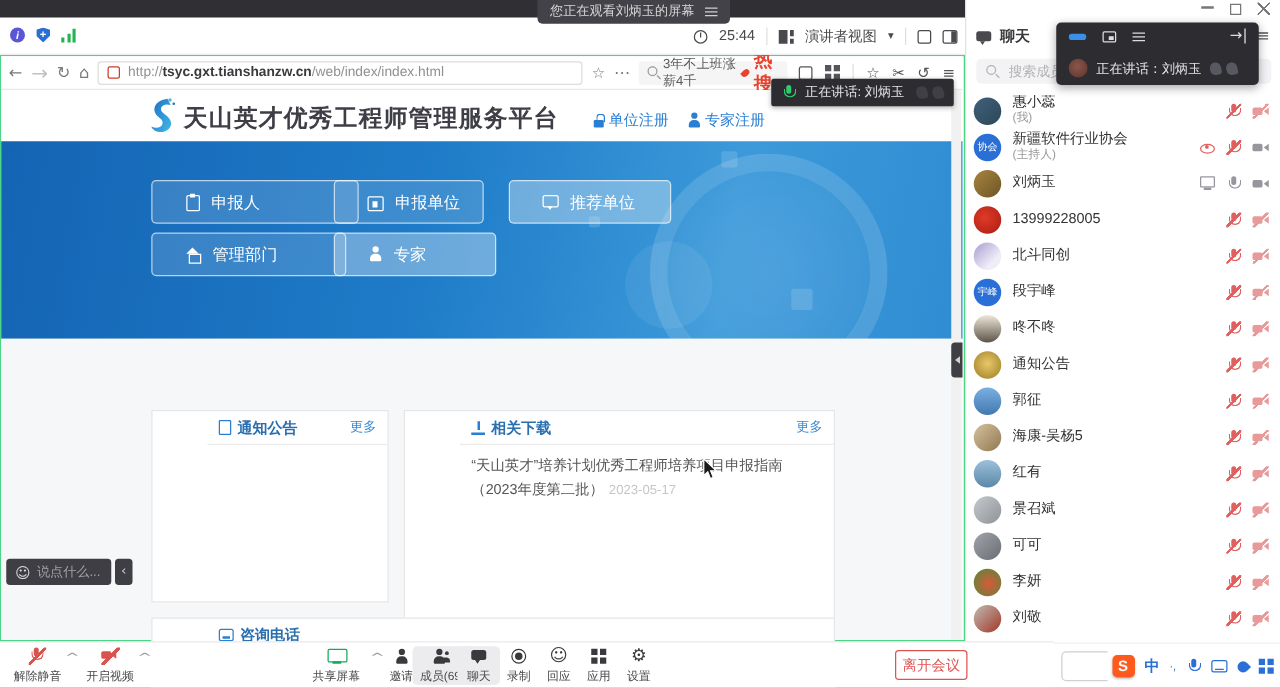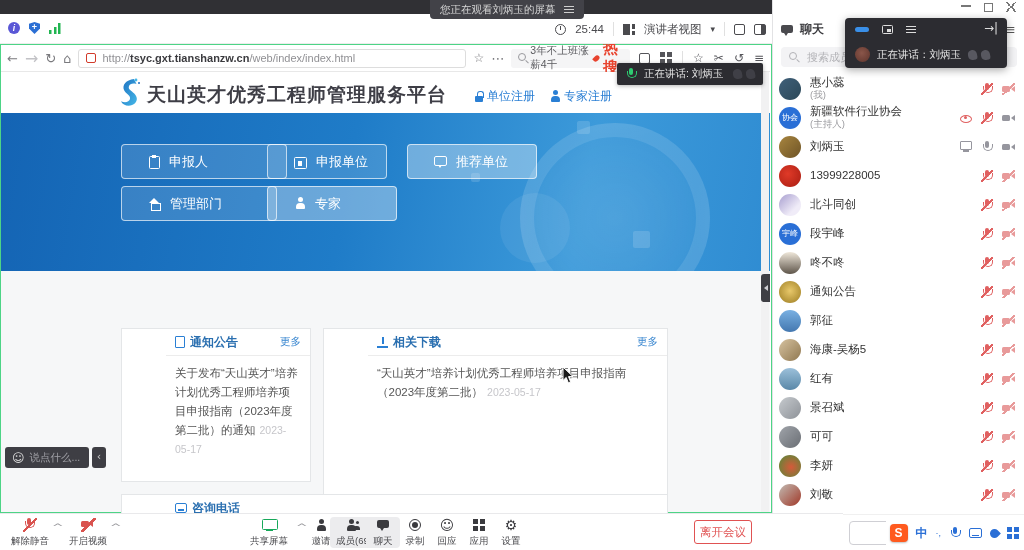--- a/index.html
+++ b/index.html
@@ -183,21 +183,21 @@
   #pg-thumb i { border-top:3.5px solid transparent;border-bottom:3.5px solid transparent;border-right:4px solid #cfcfd4; }
   #cursor { left:562px;top:366px;z-index:50;pointer-events:none; }
 
   
   #bottombar { left:0;top:513px;width:843px;height:37px;background:#fff;border-top:1px solid #e9e9eb;z-index:4; }
   .tool { position:absolute;top:3px;width:44px;text-align:center;color:#4a4a4e; }
   .tool .ticon { height:16px;display:flex;align-items:center;justify-content:center; }
   .tool .tlabel { font-size:9.5px;margin-top:2px;white-space:nowrap; }
   .chev { position:absolute;top:8px;color:#9a9a9e;font-size:9px;transform:scaleX(1.6); }
   .hl { background:#ececee;border-radius:4px; }
-  #leave-btn { position:absolute;left:694px;top:6px;width:58px;height:24px;border:1px solid #e05252;border-radius:3px;color:#e05252;font-size:11.5px;background:#fff;display:flex;align-items:center;justify-content:center; }
+  #leave-btn { position:absolute;left:716px;top:6px;width:58px;height:24px;border:1px solid #e05252;border-radius:3px;color:#e05252;font-size:11.5px;background:#fff;display:flex;align-items:center;justify-content:center; }
 </style>
 </head>
 <body>
 
 <div id="stage">
 
   <div id="top-strip" class="abs"></div>
   <div id="watch-pill" class="abs">
     <span>您正在观看刘炳玉的屏幕</span>
     <span class="ico ic-lines3" style="color:#cfcfcf"></span>
@@ -491,23 +491,20 @@
       </div>
     </div>
 
     <div id="content-bg">
       <div class="card" style="left:120px;top:57px;width:190px;height:154px">
         <div class="card-head">
           <span class="ico" style="width:10px;height:12px;border:1.3px solid #2a7fd4;border-radius:1px"></span>
           <span>通知公告</span>
           <span class="more">更多</span>
         </div>
-        <div class="card-body">
-          <span>关于发布“天山英才”培养计划优秀工程师培养项目申报指南（2023年度第二批）的通知</span><span class="cdate">2023-05-17</span>
-        </div>
       </div>
 
       <div class="card" style="left:322px;top:57px;width:345px;height:196px">
         <div class="card-head">
           <span class="ico" style="width:11px;height:11px;border-bottom:2px solid #2a7fd4;background:linear-gradient(#2a7fd4,#2a7fd4) 4.5px 0/2px 7px no-repeat"></span>
           <span>相关下载</span>
           <span class="more">更多</span>
         </div>
         <div class="card-body">
           <span>“天山英才”培养计划优秀工程师培养项目申报指南（2023年度第二批）</span><span class="cdate">2023-05-17</span>

